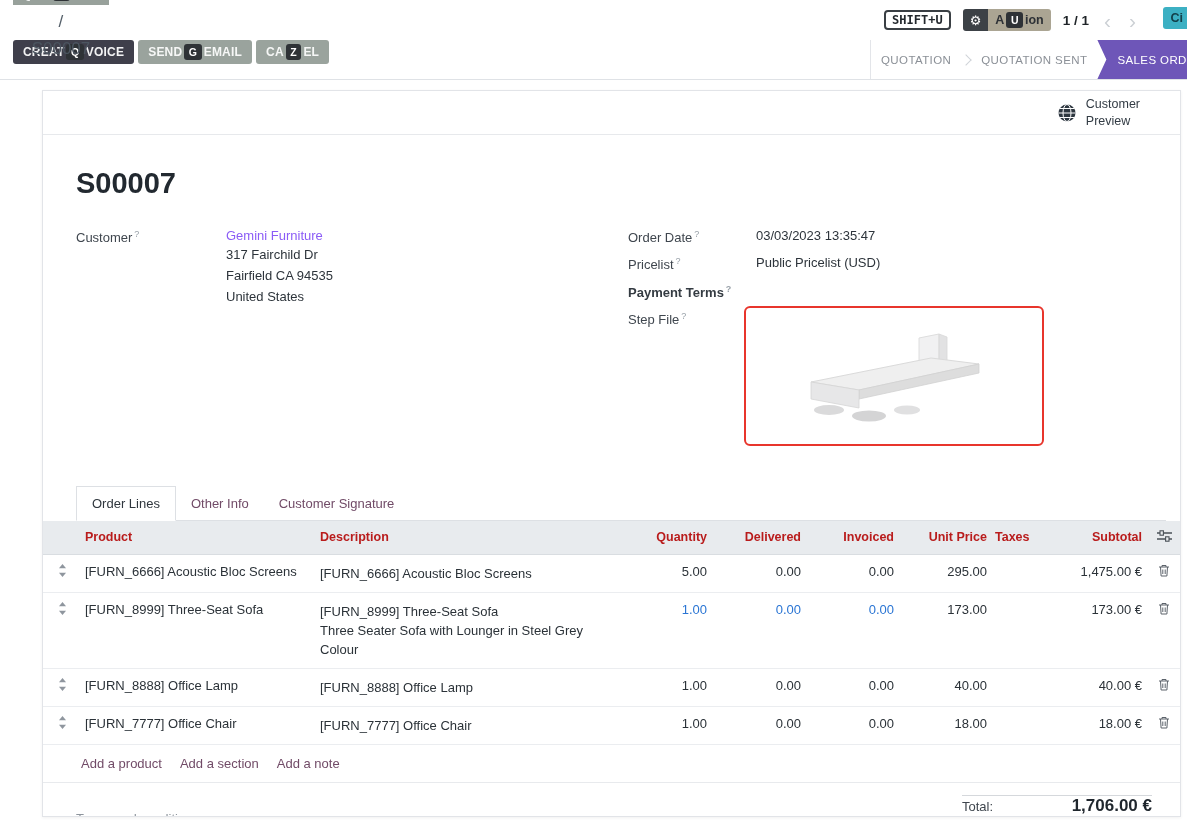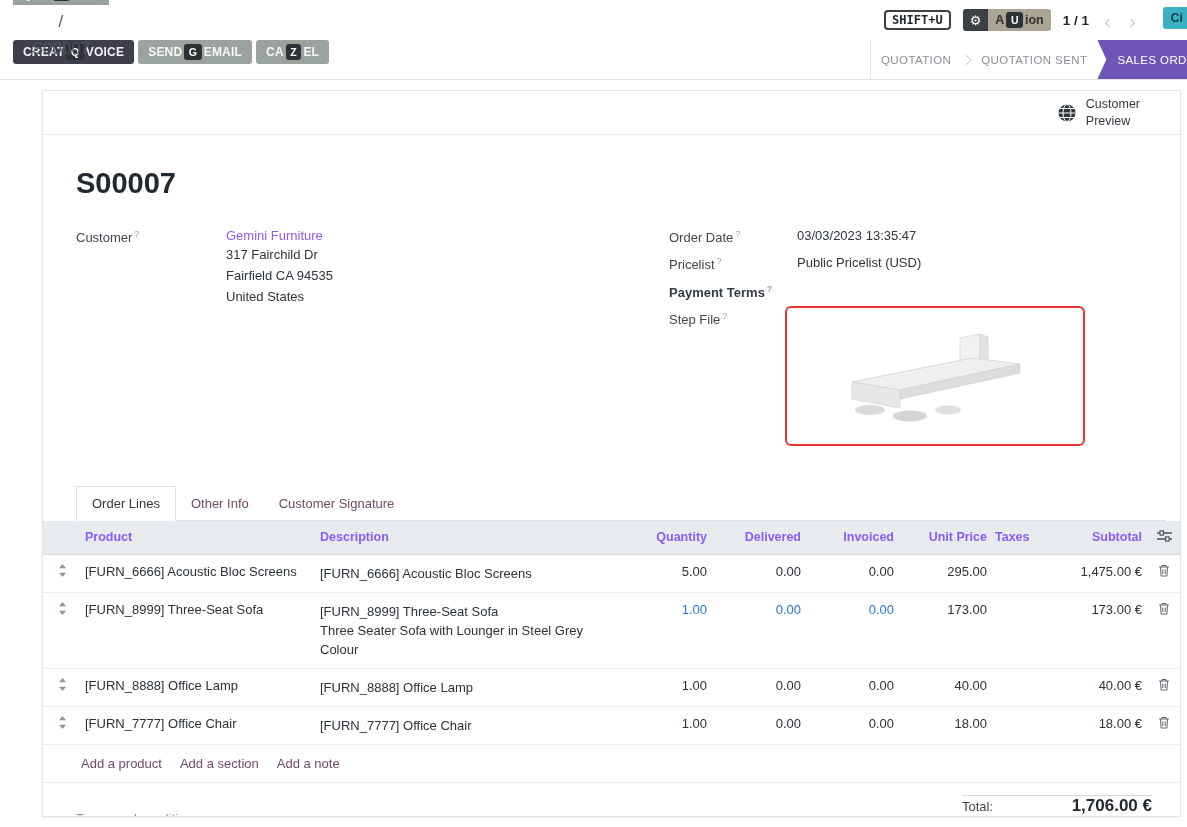--- a/index.html
+++ b/index.html
@@ -57,21 +57,21 @@
   .customer-preview { display:flex; gap:9px; align-items:center; color:#333c45;
     font-size:12.5px; line-height:1.3; cursor:pointer; }
   .sheet { padding:26px 14px 0 33px; }
   .title { font-size:29px; font-weight:700; color:#222930; margin:6px 0 28px; }
 
   .fields { display:flex; }
   .col-left { width:552px; }
   .col-right { flex:1; }
   .frow { display:flex; margin-bottom:10px; align-items:flex-start; }
   .flabel { width:150px; color:#3f464e; font-size:13px; padding-top:1px; flex:none; }
-  .col-right .flabel { width:128px;margin-left:41px; }
+  .col-right .flabel { width:128px; }
   .flabel.bold { font-weight:700; color:#343b42; }
   .help { color:#98a0a8; font-size:9px; vertical-align:super; margin-left:2px; }
   .fvalue { font-size:13px; color:#2d343b; }
   a.link { color:#8b5cf6; text-decoration:none; cursor:pointer; }
   .address { white-space:pre-line; line-height:21px; color:#2d343b; margin-top:1px; }
   .qtpl-row { margin-top:10px; }
 
   .step-image { width:300px; height:140px; border:2px solid #e8352c; border-radius:6px;
     background:#fff; display:flex; align-items:center; justify-content:center;
     margin-left:-12px; margin-top:-4px; }
@@ -79,21 +79,21 @@
   
   .tabs { margin-top:30px; display:flex; align-items:flex-end; border-bottom:1px solid #dde0e4;
     padding-left:0; }
   .tab { padding:9px 15px; font-size:13px; color:#714B67; cursor:pointer; white-space:nowrap; }
   .tab-active { background:#fff; border:1px solid #dde0e4; border-bottom:1px solid #fff;
     margin-bottom:-1px; color:#2f363d; }
 
   
   .table-wrap { margin:0 -14px 0 -33px; }
   table { width:100%; border-collapse:collapse; table-layout:fixed; font-size:13px; }
-  thead th { background:#e8ebee; color:#8b5cf6; font-weight:700; text-align:left;
+  thead th { background:#e8ebee; color:#b91c1c; font-weight:700; text-align:left;
     padding:9px 4px; font-size:12.5px; border-bottom:1px solid #d9dde1; }
   th.num { text-align:right; }
   tbody td { padding:9px 4px; border-bottom:1px solid #ebedf0; color:#2b3238;
     vertical-align:top; }
   td.num { text-align:right; }
   td.linked { color:#2a75d4; }
   .desc { white-space:pre-line; line-height:19px; }
   .handle-cell, .trash-cell, .gear-col { text-align:center; }
   .trash-cell svg, .handle-cell svg { cursor:pointer; }
 

